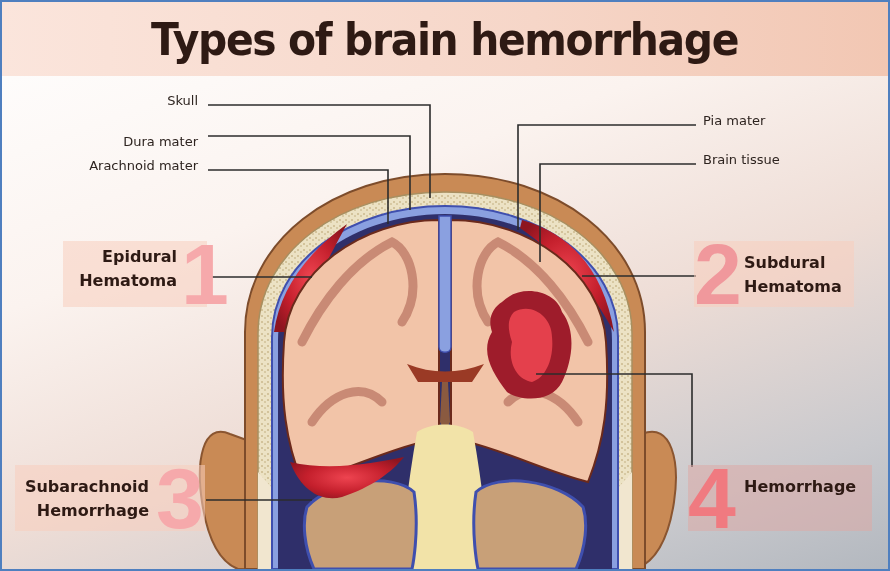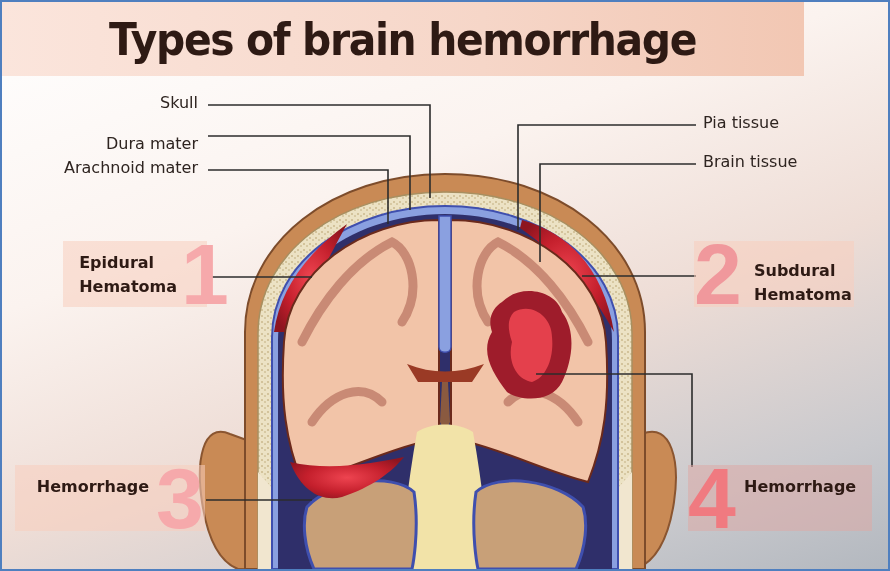--- a/index.html
+++ b/index.html
@@ -8,32 +8,32 @@
     font-family: "DejaVu Sans", "Liberation Sans", sans-serif;
     position: relative;
     background: #4f7fbf;
   }
   .frame {
     position: absolute; left: 2px; top: 2px; width: 886px; height: 567px;
     overflow: hidden;
     background: linear-gradient(160deg, #ffffff 0%, #fbf3ef 35%, #eeddd6 60%, #c9c9cd 85%, #b3b8bf 100%);
   }
   .title-bar {
-    position: absolute; left: 0; top: 0; width: 802px; height: 74px;
+    position: absolute; left: 0; top: 0; width: 886px; height: 74px;
     background: linear-gradient(90deg, #fbe5dc 0%, #f6d6c8 60%, #f2c7b3 100%);
     display: flex; align-items: center; justify-content: center;
   }
   .title-text {
     font-family: "DejaVu Sans", sans-serif;
     font-weight: bold; font-size: 44px; color: #2e1a14;
     letter-spacing: -1.5px;
     transform: scaleX(0.93);
   }
   .label {
-    position: absolute; font-size: 16px; color: #2e2420;
+    position: absolute; font-size: 13px; color: #2e2420;
     font-family: "DejaVu Sans", sans-serif; white-space: nowrap;
   }
   .callout {
     position: absolute; height: 66px; display: flex; align-items: center;
   }
   .callout-box {
     position: absolute; top: 0; height: 66px;
     background: rgba(248, 205, 190, 0.55);
   }
   .callout-text {
@@ -136,45 +136,46 @@
 
       <line x1="204" y1="498" x2="310" y2="498"></line>
 
       <polyline points="534,372 690,372 690,465"></polyline>
     </g>
   </svg>
 
   <div class="label" style="right:690px; top:91px;">Skull</div>
   <div class="label" style="right:690px; top:132px;">Dura mater</div>
   <div class="label" style="right:690px; top:156px;margin-left:16px;">Arachnoid mater</div>
-  <div class="label" style="left:701px; top:111px;">Pia tissue</div>
+  <div class="label" style="left:701px; top:111px;">Pia mater</div>
   <div class="label" style="left:701px; top:150px;">Brain tissue</div>
 
   <div class="callout" style="left:61px; top:239px; width:144px;">
     <div class="callout-box" style="left:0; width:144px;"></div>
     <div class="callout-num" style="left:118px; color:#f6a9ab;">1</div>
-    <div class="callout-text" style="right:30px; top:10px; ">
+    <div class="callout-text" style="right:30px; top:4px; text-align:right;">
       <div>Epidural</div>
       <div>Hematoma</div>
     </div>
   </div>
 
   <div class="callout" style="left:692px; top:239px; width:160px;">
     <div class="callout-box" style="left:0; width:160px;"></div>
     <div class="callout-num" style="left:0px; color:#f0989c;">2</div>
-    <div class="callout-text" style="left:60px; top:10px;margin-top:8px;">
+    <div class="callout-text" style="left:50px; top:10px;">
       <div>Subdural</div>
       <div>Hematoma</div>
     </div>
   </div>
 
   <div class="callout" style="left:13px; top:463px; width:190px;">
     <div class="callout-box" style="left:0; width:190px;"></div>
     <div class="callout-num" style="left:141px; color:#f6a9ab;">3</div>
     <div class="callout-text" style="right:56px; top:10px; text-align:right;">
+      <div>Subarachnoid</div>
       <div>Hemorrhage</div>
     </div>
   </div>
 
   <div class="callout" style="left:686px; top:463px; width:184px;">
     <div class="callout-box" style="left:0; width:184px; background: rgba(220, 170, 165, 0.55);"></div>
     <div class="callout-num" style="left:0px; color:#f07a80;">4</div>
     <div class="callout-text" style="left:56px; top:10px;">
       <div>Hemorrhage</div>
     </div>

